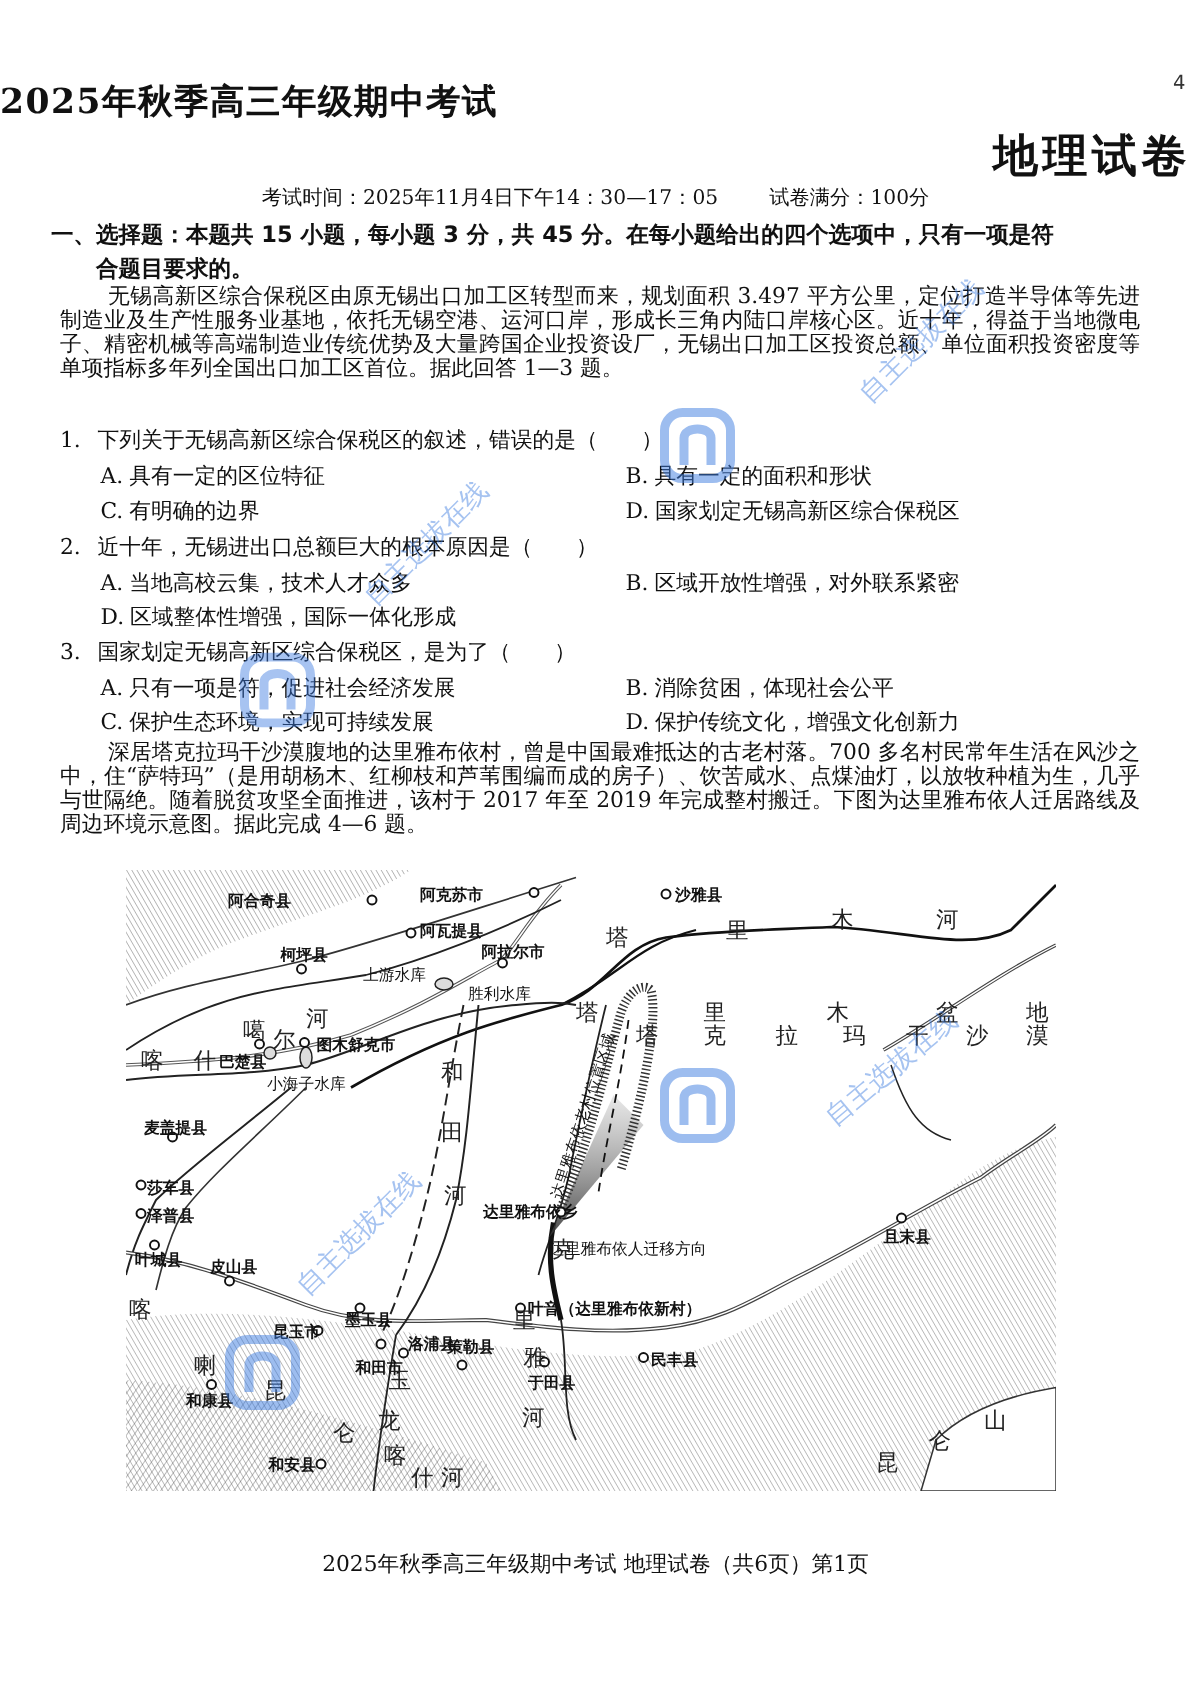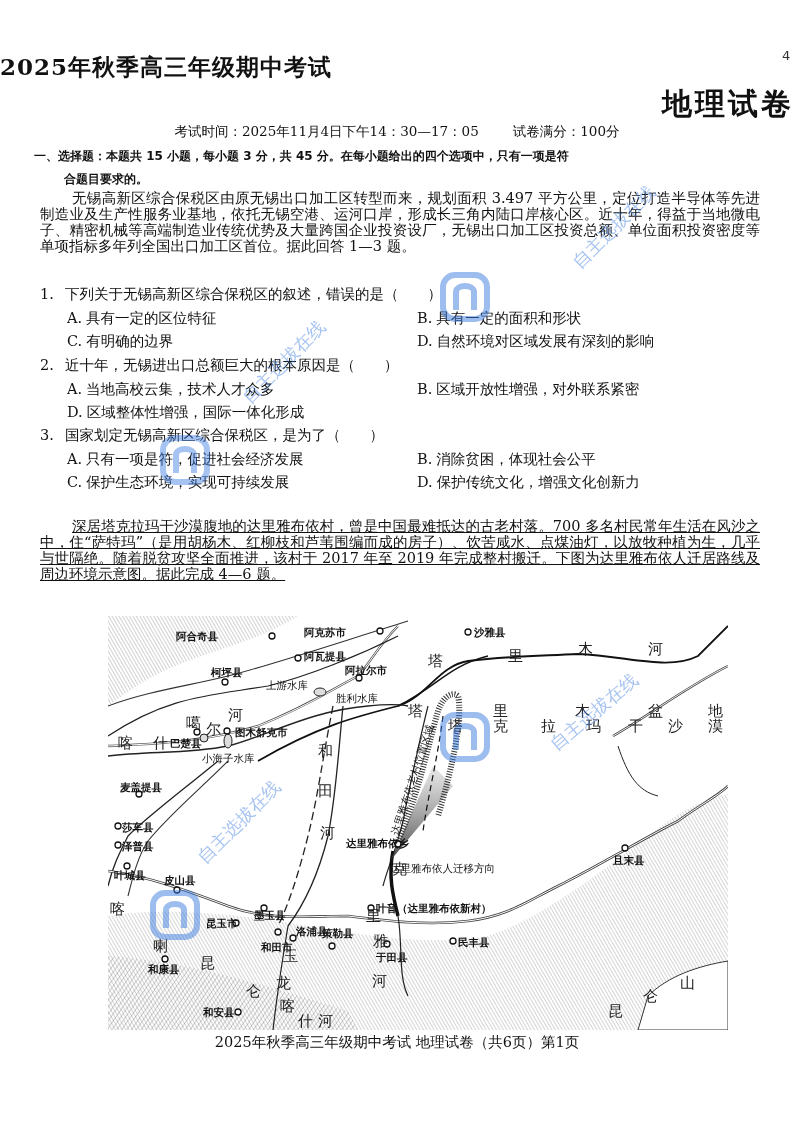--- a/index.html
+++ b/index.html
@@ -5,31 +5,31 @@
   html, body { margin:0; padding:0; background:#fff; }
   body { width:794px; height:1123px; position:relative; overflow:hidden;
          font-family:"DejaVu Serif","Liberation Serif",serif; color:#111; }
   .page-num-mark { position:absolute; left:782px; top:48px; font-size:13px; color:#333; font-family:"DejaVu Sans",sans-serif; }
   .title1 { position:absolute; top:52px; left:0; width:794px; text-align:left;
             font-size:23px; font-weight:bold; font-family:"DejaVu Serif",serif; letter-spacing:1px; }
   .title2 { position:absolute; top:84px; left:0; width:794px; text-align:right;
             font-size:30px; font-weight:bold; font-family:"DejaVu Sans",sans-serif; letter-spacing:3px; }
   .meta { position:absolute; top:123px; left:0; width:794px; text-align:center; font-size:13.5px; }
   .meta span + span { margin-left:34px; }
-  .sec { position:absolute; left:34px; top:145px; width:730px; font-size:12px; font-weight:bold;
+  .sec { position:absolute; left:34px; top:145px; width:730px; font-size:15px; font-weight:bold;
          font-family:"DejaVu Sans",sans-serif; line-height:23px; }
   .sec .indent2 { display:block; padding-left:30px; }
   .para { position:absolute; left:40px; width:720px; font-size:14.5px; line-height:16px; text-align:justify; }
   .para p { margin:0; text-indent:32px; }
   .q { position:absolute; left:40px; width:720px; font-size:14.5px; line-height:23.5px; }
   .q .stem { display:flex; }
   .q .num { width:25px; }
   .q .opts { display:grid; grid-template-columns: 350px 350px; padding-left:27px; }
   .q .opt .lt { margin-right:4px; }
-  .map { position:absolute; left:84px; top:616px; width:620px; height:414px;margin-left:24px; }
+  .map { position:absolute; left:84px; top:580px; width:620px; height:414px; }
   .footer { position:absolute; top:1033px; left:0; width:794px; text-align:center; font-size:14.5px; }
   .mlabel { font-family:"DejaVu Sans",sans-serif; font-weight:bold; font-size:10.5px; fill:#111; }
   .mlabel-n { font-family:"DejaVu Sans",sans-serif; font-size:10.5px; fill:#111; }
   .big { font-family:"DejaVu Serif",serif; font-size:15px; fill:#222; }
   .wm { position:absolute; pointer-events:none; }
 </style>
 </head>
 <body>
 
 <div class="page-num-mark">4</div>
@@ -50,21 +50,21 @@
 
 <div class="q" style="top:283px;">
   <div class="stem">
       <span class="num">1.</span>
       <span>下列关于无锡高新区综合保税区的叙述，错误的是（　　）</span>
     </div>
   <div class="opts">
     <div class="opt"><span class="lt">A.</span><span>具有一定的区位特征</span></div>
     <div class="opt"><span class="lt">B.</span><span>具有一定的面积和形状</span></div>
     <div class="opt"><span class="lt">C.</span><span>有明确的边界</span></div>
-    <div class="opt"><span class="lt">D.</span><span>自然环境对区域发展有深刻的影响</span></div>
+    <div class="opt"><span class="lt">D.</span><span>国家划定无锡高新区综合保税区</span></div>
   </div>
 </div>
 
 <div class="q" style="top:354px;">
   <div class="stem">
       <span class="num">2.</span>
       <span>近十年，无锡进出口总额巨大的根本原因是（　　）</span>
     </div>
   <div class="opts">
     <div class="opt"><span class="lt">A.</span><span>当地高校云集，技术人才众多</span></div>
@@ -79,21 +79,21 @@
       <span>国家划定无锡高新区综合保税区，是为了（　　）</span>
     </div>
   <div class="opts">
     <div class="opt"><span class="lt">A.</span><span>只有一项是符，促进社会经济发展</span></div>
     <div class="opt"><span class="lt">B.</span><span>消除贫困，体现社会公平</span></div>
     <div class="opt"><span class="lt">C.</span><span>保护生态环境，实现可持续发展</span></div>
     <div class="opt"><span class="lt">D.</span><span>保护传统文化，增强文化创新力</span></div>
   </div>
 </div>
 
-<div class="para" style="top:518px;text-decoration:underline;">
+<div class="para" style="top:494px;">
   <p>深居塔克拉玛干沙漠腹地的达里雅布依村，曾是中国最难抵达的古老村落。700 多名村民常年生活在风沙之中，住“萨特玛”（是用胡杨木、红柳枝和芦苇围编而成的房子）、饮苦咸水、点煤油灯，以放牧种植为生，几乎与世隔绝。随着脱贫攻坚全面推进，该村于 2017 年至 2019 年完成整村搬迁。下图为达里雅布依人迁居路线及周边环境示意图。据此完成 4—6 题。</p>
 </div>
 
 <div class="map">
   <svg width="620" height="414" viewBox="0 0 620 414" xmlns="http://www.w3.org/2000/svg">
     <defs>
       <pattern id="hatch" width="4" height="4" patternUnits="userSpaceOnUse" patternTransform="rotate(35)">
         <line x1="0" y1="0" x2="0" y2="4" stroke="#555" stroke-width="1.2"></line>
       </pattern>
       <pattern id="hatch2" width="3" height="3" patternUnits="userSpaceOnUse" patternTransform="rotate(-30)">

